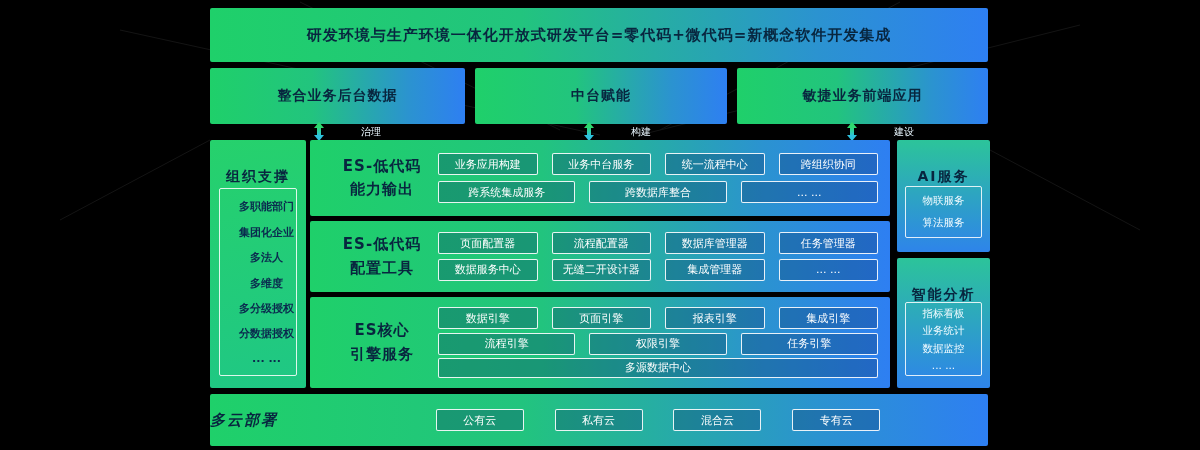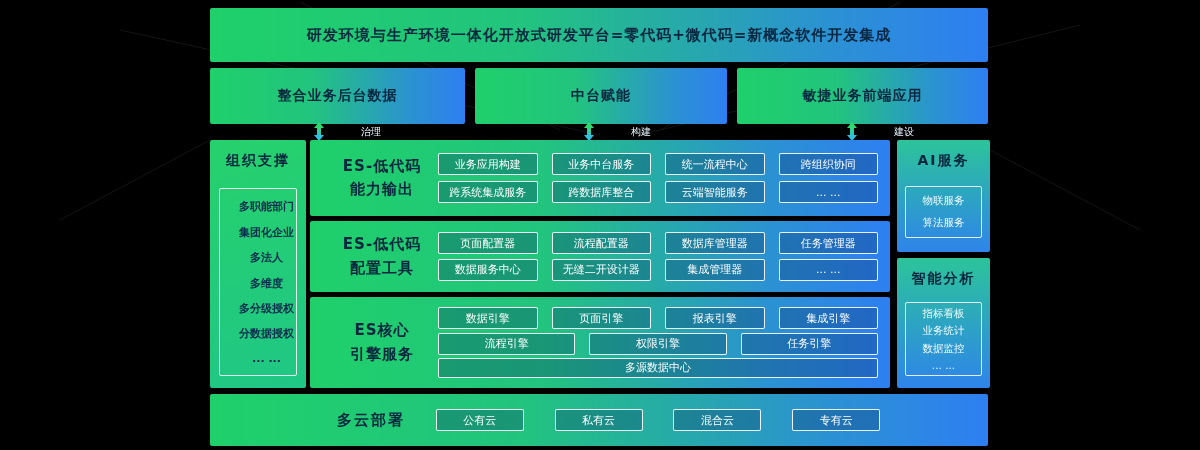--- a/index.html
+++ b/index.html
@@ -22,21 +22,21 @@
   .v-arrow::before { content:""; position:absolute; left:1px; top:0;
       border-left:5px solid transparent; border-right:5px solid transparent; border-bottom:6px solid #2fd96e; }
   .v-arrow::after { content:""; position:absolute; left:1px; bottom:0;
       border-left:5px solid transparent; border-right:5px solid transparent; border-top:6px solid #2ec2de; }
   .v-arrow .bar { position:absolute; left:4px; top:5px; width:4px; height:9px;
       background:linear-gradient(180deg,#2fd96e,#2ec2de); }
   .connector-label { font-size:10px; color:#e9f7ff;margin-left:32px; }
 
   .side-panel { position:absolute; border-radius:2px; }
   .panel-title { text-align:center; font-size:14px; font-weight:700; color:#08263f;
-                 padding-top:12px; letter-spacing:2px; }
+                 padding-top:28px; letter-spacing:2px; }
   .inner-box { position:absolute; border:1px solid rgba(255,255,255,.85); border-radius:2px;
                display:flex; flex-direction:column; justify-content:space-evenly; align-items:center; }
   .org-panel { left:210px; top:140px; width:96px; height:248px; }
   .org-inner { left:9px; right:9px; top:48px; bottom:12px;padding-left:17px; }
   .org-item  { font-size:11px; font-weight:600; color:#0a2a4e; }
 
   .mid-row { position:absolute; left:310px; width:580px; border-radius:2px; display:flex; }
   .row-title { width:128px; display:flex; flex-direction:column; justify-content:center; align-items:center;
                font-size:15px; font-weight:700; color:#08263f; line-height:1.55; letter-spacing:1px;padding-left:16px; }
   .tl { display:block; }
@@ -48,21 +48,21 @@
   .chip.wide { height:20px; }
 
   .ai-panel  { left:897px; top:140px; width:93px; height:112px; }
   .ai-inner  { left:8px; right:8px; top:46px; bottom:14px; }
   .ana-panel { left:897px; top:258px; width:93px; height:130px; }
   .ana-inner { left:8px; right:8px; top:44px; bottom:12px; }
   .side-item { font-size:10.5px; color:#f2fbff; }
 
   .bottom-bar { position:absolute; left:210px; top:394px; width:778px; height:52px; border-radius:2px;
                 display:flex; align-items:center; }
-  .bottom-title { width:195px; text-align:right; font-size:15px; font-weight:700; color:#08263f; letter-spacing:2px; }
+  .bottom-title { width:195px; text-align:left; font-size:15px; font-weight:700; color:#08263f; letter-spacing:2px;font-style:italic; }
   .bottom-chips { flex:1; display:flex; justify-content:space-evenly; align-items:center; padding-right:77px; }
   .chip.cloud { flex:0 0 88px; height:22px; }
 </style>
 </head>
 <body>
 
 <div class="stage">
 
   <svg class="bg-pattern" width="1200" height="450">
     <g stroke="#141414" stroke-width="1" fill="none">
@@ -129,21 +129,20 @@
     <div class="chips">
       <div class="chip-line">
         <div class="chip">业务应用构建</div>
         <div class="chip">业务中台服务</div>
         <div class="chip">统一流程中心</div>
         <div class="chip">跨组织协同</div>
       </div>
       <div class="chip-line">
         <div class="chip">跨系统集成服务</div>
         <div class="chip">跨数据库整合</div>
-        <div class="chip">云端智能服务</div>
         <div class="chip">... ...</div>
       </div>
     </div>
   </div>
 
   <div class="mid-row grad-h" style="top:221px;height:71px">
     <div class="row-title">
       <span class="tl">ES-低代码</span>
       <span class="tl">配置工具</span>
     </div>

